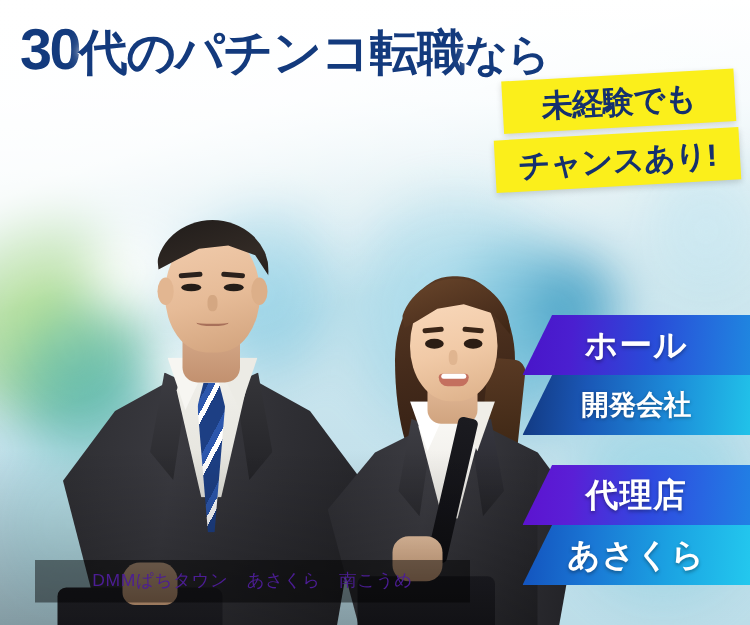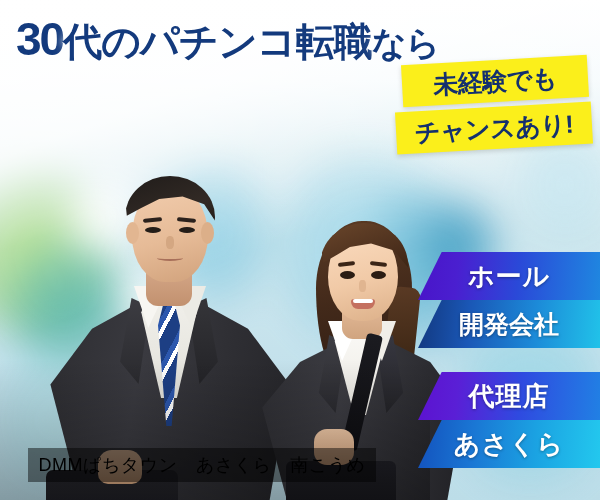--- a/index.html
+++ b/index.html
@@ -190,33 +190,33 @@
   
   .cats { position:absolute; left:0; top:0; width:600px; height:500px; pointer-events:none; }
   .cat {
     position:absolute; right:0; height:48px; width:182px;
     display:flex; align-items:center; justify-content:center;
     clip-path:polygon(13% 0,100% 0,100% 100%,0 100%);
     color:#ffffff; font-weight:bold; font-size:26px; letter-spacing:1px;
     text-shadow:0 1px 3px rgba(0,0,0,.35);
     pointer-events:auto;
   }
-  .cat.small { font-size:25px; letter-spacing:0px; }
+  .cat.small { font-size:22px; letter-spacing:0px; }
   .cat-0 { top:180px; background:linear-gradient(95deg,#143c8c 0%,#1a55b4 26%,#1b86d6 62%,#1fbde6 100%); }
   .cat-1 { top:252px; background:linear-gradient(95deg,#4914c8 0%,#4a1fd0 22%,#2a49d8 55%,#1f87e0 100%); }
   .cat-2 { top:300px; background:linear-gradient(95deg,#12387f 0%,#1a57b6 28%,#1c8ad8 64%,#21c2e9 100%); }
   .cat-3 { top:360px; background:linear-gradient(95deg,#5c12cf 0%,#5a1fd6 22%,#2f4ae0 56%,#2180e4 100%);margin-top:12px; }
   .cat-4 { top:420px; background:linear-gradient(95deg,#1352bd 0%,#1a76d4 30%,#1ba2e2 64%,#23c8ee 100%); }
 
   
   .credit {
     position:absolute; left:28px; top:448px; width:348px; height:34px;
     background:rgba(0,0,0,.45);
     display:flex; align-items:center; justify-content:center;
-    color:#000000; font-size:18px; white-space:nowrap;
+    color:#4c1d95; font-size:14px; white-space:nowrap;
     letter-spacing:.5px;
   }
 </style>
 </head>
 <body>
 
 <div id="banner">
 
   <div class="bg-base"></div>
   <div class="bg-blobs">

